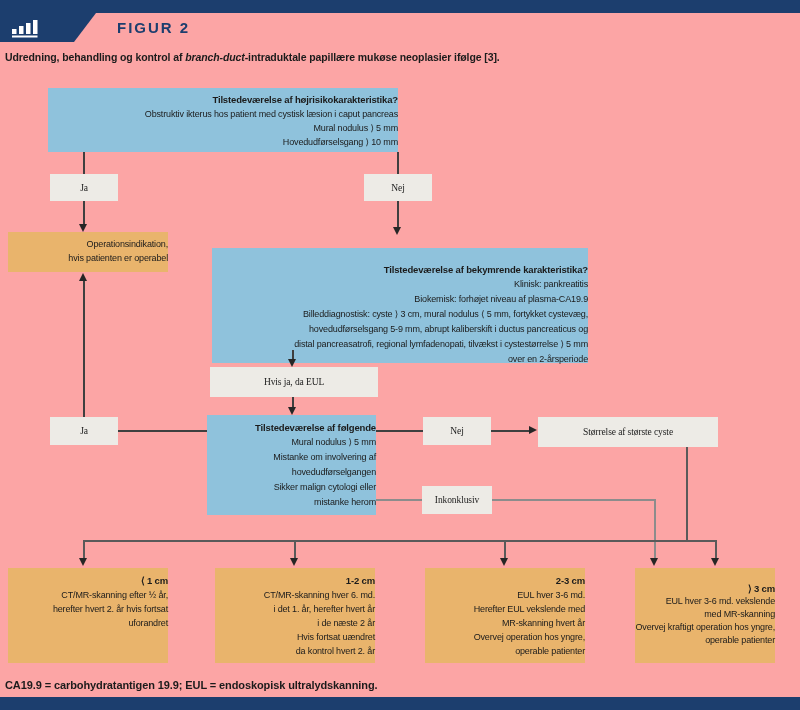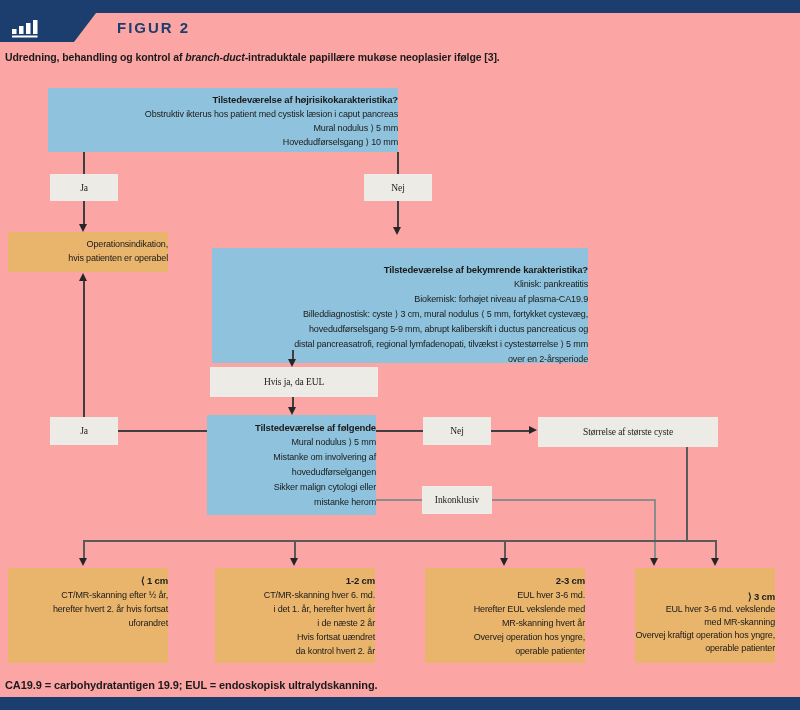--- a/index.html
+++ b/index.html
@@ -147,21 +147,21 @@
 
   <div class="box orange" style="left:425px;top:568px;width:160px;height:95px;padding-top:6px;">
     <div class="title">2-3 cm</div>
     <div>EUL hver 3-6 md.</div>
     <div>Herefter EUL vekslende med</div>
     <div>MR-skanning hvert år</div>
     <div>Overvej operation hos yngre,</div>
     <div>operable patienter</div>
   </div>
 
-  <div class="box orange" style="left:635px;top:568px;width:140px;height:95px;padding-top:22px;line-height:13px;">
+  <div class="box orange" style="left:635px;top:568px;width:140px;height:95px;padding-top:14px;line-height:13px;">
     <div class="title">⟩ 3 cm</div>
     <div>EUL hver 3-6 md. vekslende</div>
     <div>med MR-skanning</div>
     <div>Overvej kraftigt operation hos yngre,</div>
     <div>operable patienter</div>
   </div>
 
   <div class="footnote">CA19.9 = carbohydratantigen 19.9; EUL = endoskopisk ultralydskanning.</div>
   <div class="bottombar"></div>
 

